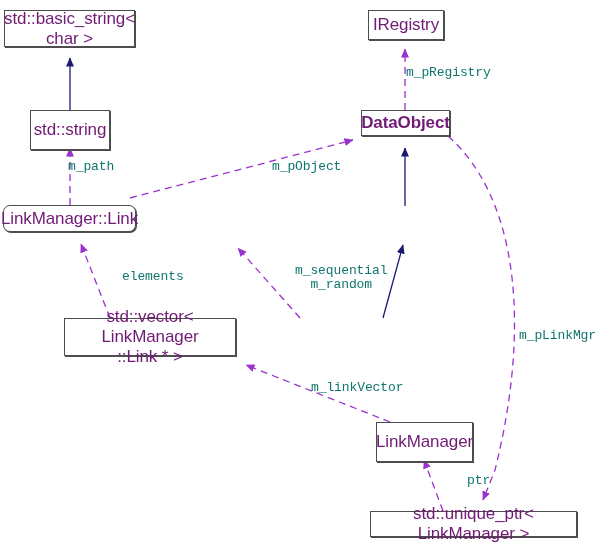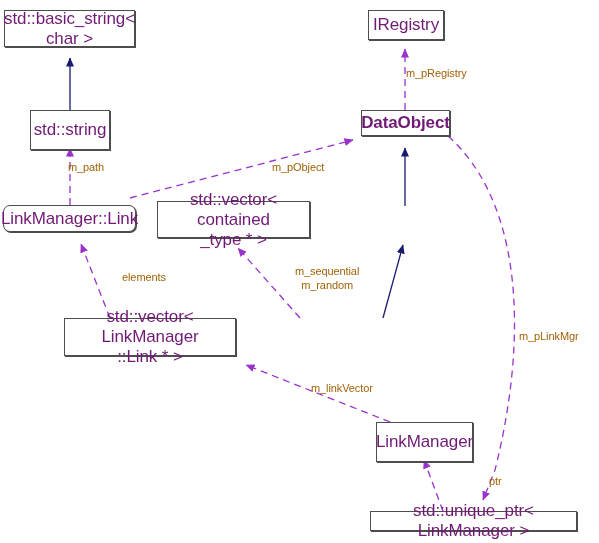--- a/index.html
+++ b/index.html
@@ -40,26 +40,27 @@
     line-height: 20px;
     color: #701a75;
     white-space: pre-line;
     letter-spacing: -0.1px;
   }
   .node.highlight {
     background: #bfbfbf;
   }
   .edge-label {
     position: absolute;
-    font-size: 11px;
+    font-size: 13px;
     line-height: 14px;
-    color: #a16207;
+    color: #0f766e;
     white-space: pre-line;
     text-align: center;
     letter-spacing: -0.1px;
+    font-family: Liberation Mono, monospace;
   }
 </style>
 </head>
 <body>
 
 <div id="diagram">
 
   <svg id="edges" viewBox="0 0 599 543" width="599" height="543" xmlns="http://www.w3.org/2000/svg">
     <defs>
       <marker id="arrow-inherit" markerWidth="10" markerHeight="10" refX="8.5" refY="4" orient="auto" markerUnits="userSpaceOnUse">
@@ -119,42 +120,40 @@
 char &gt;</div>
 
   <div class="node" style="left:368px; top:10px; width:76px; height:30px;">IRegistry</div>
 
   <div class="node" style="left:30px; top:110px; width:80px; height:40px;">std::string</div>
 
   <div class="node" style="left:361px; top:110px; width:89px; height:26px;font-weight:bold;">DataObject</div>
 
   <div class="node" style="left:3px; top:205px; width:133px; height:27px;border-radius:7px;">LinkManager::Link</div>
 
-  <div class="node" style="left:157px; top:201px; width:153px; height:37px;">std::vector&lt; contained
-_type * &gt;</div>
 
 
   <div class="node" style="left:64px; top:318px; width:172px; height:38px;">std::vector&lt; LinkManager
 ::Link * &gt;</div>
 
 
   <div class="node" style="left:376px; top:422px; width:97px; height:40px;">LinkManager</div>
 
-  <div class="node" style="left:370px; top:511px; width:207px; height:20px;">std::unique_ptr&lt; LinkManager &gt;</div>
+  <div class="node" style="left:370px; top:511px; width:207px; height:26px;">std::unique_ptr&lt; LinkManager &gt;</div>
 
   <div class="edge-label" style="left:406px; top:66px;">m_pRegistry</div>
 
   <div class="edge-label" style="left:68px; top:160px;">m_path</div>
 
   <div class="edge-label" style="left:272px; top:160px;">m_pObject</div>
 
   <div class="edge-label" style="left:122px; top:270px;">elements</div>
 
   <div class="edge-label" style="left:295px; top:264px;">m_sequential
 m_random</div>
 
   <div class="edge-label" style="left:311px; top:381px;">m_linkVector</div>
 
   <div class="edge-label" style="left:519px; top:329px;">m_pLinkMgr</div>
 
-  <div class="edge-label" style="left:473px; top:474px;padding-left:16px;">ptr</div>
+  <div class="edge-label" style="left:451px; top:474px;padding-left:16px;">ptr</div>
 
 </div>
 
 </body></html>

